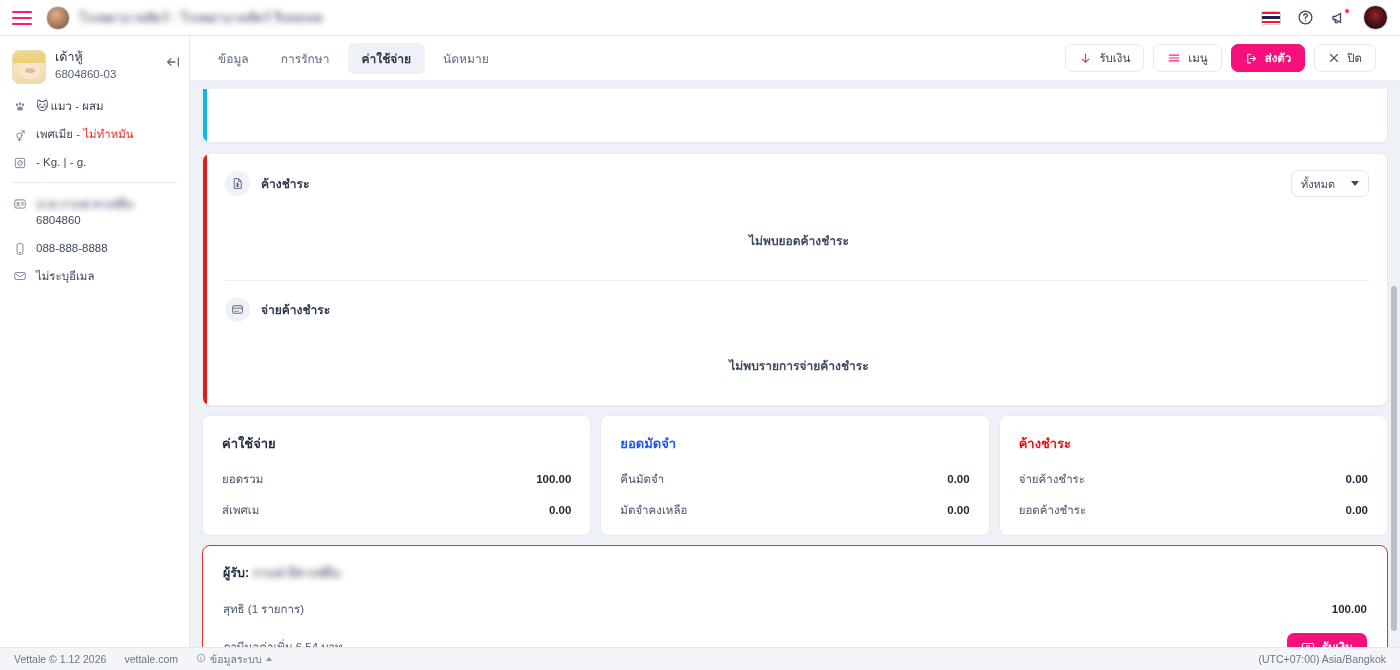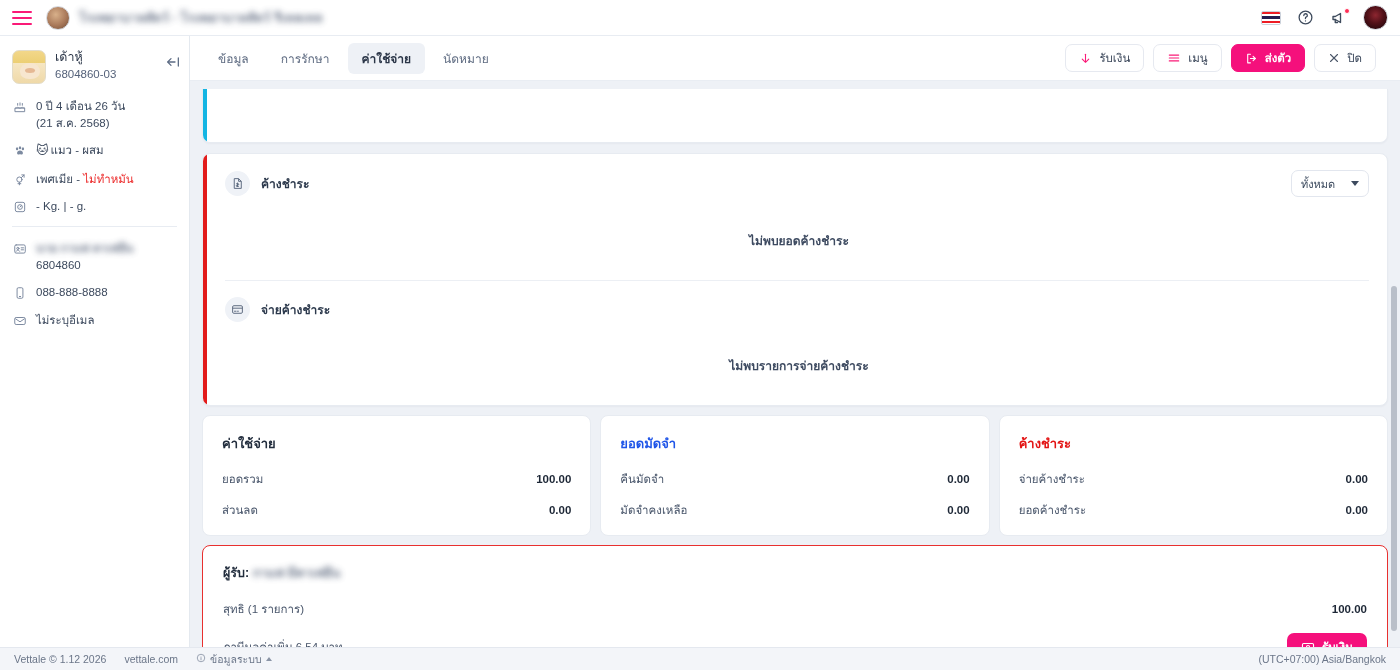--- a/index.html
+++ b/index.html
@@ -227,33 +227,20 @@
       </div>
 
       <div class="pet-head">
         <div class="pet-av"></div>
         <div>
           <div class="pet-name">เด้าหู้</div>
           <div class="pet-id">6804860-03</div>
         </div>
       </div>
 
-      <div class="s-row">
-        <span class="s-ico">
-          <svg width="14" height="14" viewBox="0 0 24 24" fill="none" stroke="currentColor" stroke-width="1.7" stroke-linecap="round">
-            <path d="M4 20h16v-6H4z"></path>
-              <path d="M4 14c2 0 2-1.4 4-1.4S10 14 12 14s2-1.4 4-1.4S18 14 20 14"></path>
-            <path d="M8 9V6M12 9V5M16 9V6"></path>
-          </svg>
-        </span>
-        <span class="s-txt">
-          <span>0 ปี 4 เดือน 26 วัน</span><br>
-          <span>(21 ส.ค. 2568)</span>
-        </span>
-      </div>
 
       <div class="s-row">
         <span class="s-ico">
           <svg width="14" height="14" viewBox="0 0 24 24" fill="currentColor">
             <ellipse cx="7" cy="8" rx="2" ry="2.6"></ellipse>
               <ellipse cx="12" cy="6.4" rx="2" ry="2.7"></ellipse>
             <ellipse cx="17" cy="8" rx="2" ry="2.6"></ellipse>
               <path d="M12 11c3 0 5 2.2 5 4.4 0 2-1.8 2.9-3.4 2.5-1-.2-2.2-.2-3.2 0C8.8 18.3 7 17.4 7 15.4 7 13.2 9 11 12 11z"></path>
           </svg>
         </span>
@@ -411,21 +398,21 @@
         </div>
 
         <div class="sum-row">
           <div class="sum-card">
             <div class="sum-title dark">ค่าใช้จ่าย</div>
             <div class="sum-line">
               <span class="sum-k">ยอดรวม</span>
               <span class="sum-v">100.00</span>
             </div>
             <div class="sum-line">
-              <span class="sum-k">ส่วนลด</span>
+              <span class="sum-k">ส่เพศเม</span>
               <span class="sum-v">0.00</span>
             </div>
           </div>
 
           <div class="sum-card">
             <div class="sum-title blue">ยอดมัดจำ</div>
             <div class="sum-line">
               <span class="sum-k">คืนมัดจำ</span>
               <span class="sum-v">0.00</span>
             </div>

